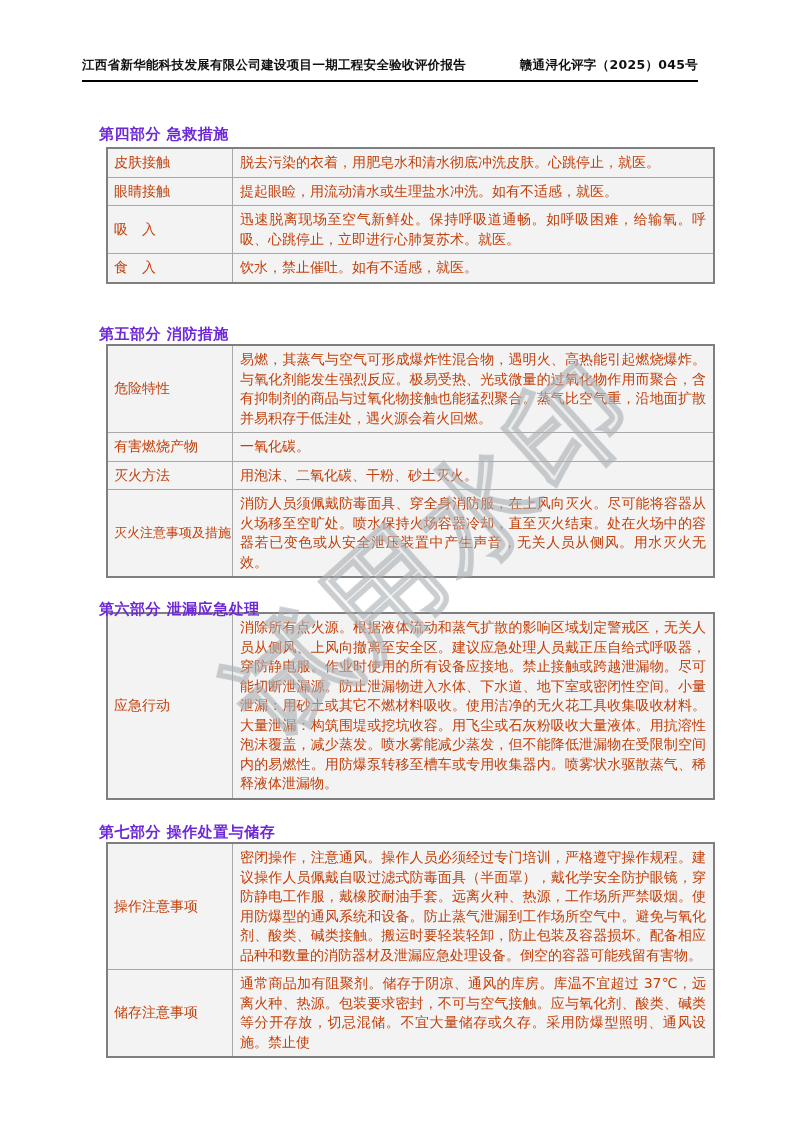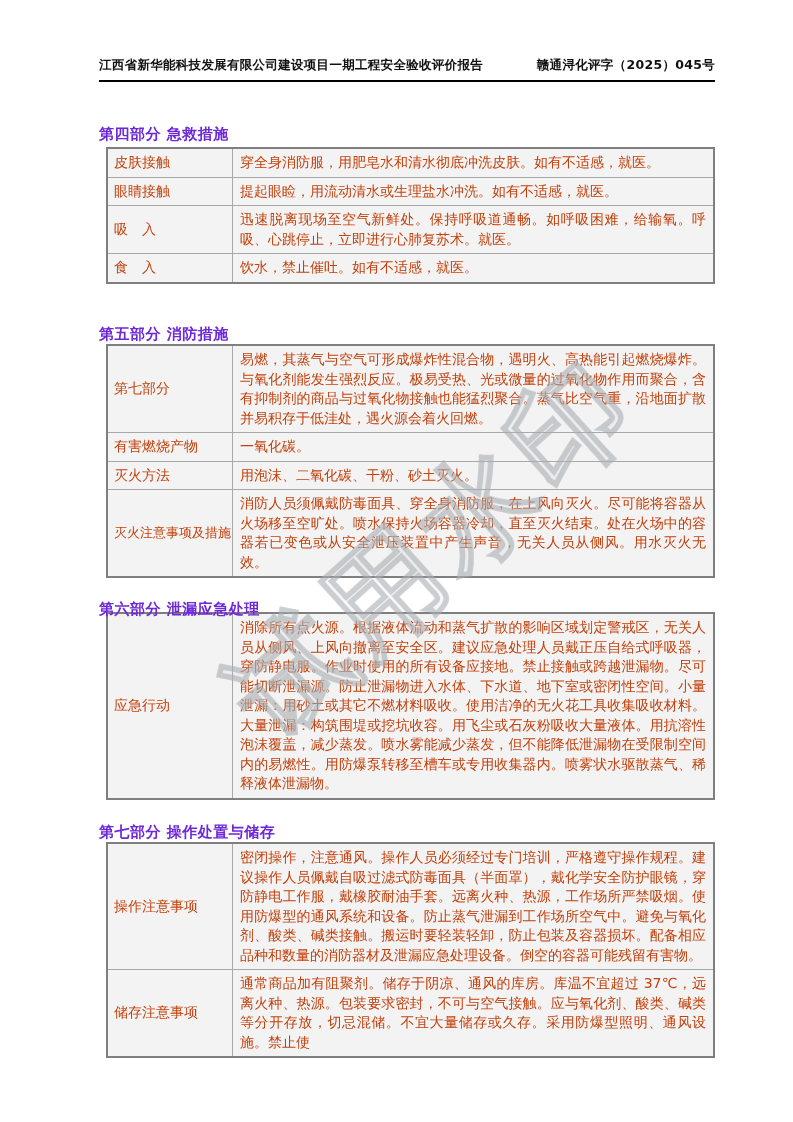--- a/index.html
+++ b/index.html
@@ -5,21 +5,21 @@
   html,body{margin:0;padding:0;background:#ffffff;}
   .page{
     position:relative;
     width:793px;height:1122px;
     background:#ffffff;
     font-family:"DejaVu Sans","Liberation Sans",sans-serif;
     color:#111;
     overflow:hidden;
   }
   .header{
-    position:absolute;top:57px;left:99px;width:616px;
+    position:absolute;top:57px;left:82px;width:616px;
     display:flex;justify-content:space-between;align-items:flex-end;
     font-size:12.5px;font-weight:bold;
     border-bottom:2px solid #000;
     padding-bottom:6px;
     letter-spacing:0.3px;
   }
   .header .hleft{white-space:nowrap;}
   .header .hright{white-space:nowrap;}
   .section-title{
     position:absolute;left:99px;
@@ -79,42 +79,42 @@
   <div class="header">
     <span class="hleft">江西省新华能科技发展有限公司建设项目一期工程安全验收评价报告</span>
     <span class="hright">赣通浔化评字（2025）045号</span>
   </div>
 
   <div class="section-title" style="top:125px">第四部分 急救措施</div>
   <table class="doc-table" style="top:147px">
     <tbody>
         <tr>
       <td class="lbl">皮肤接触</td>
-      <td class="cnt">穿全身消防服，用肥皂水和清水彻底冲洗皮肤。如有不适感，就医。</td>
+      <td class="cnt">脱去污染的衣着，用肥皂水和清水彻底冲洗皮肤。心跳停止，就医。</td>
     </tr>
     <tr>
       <td class="lbl">眼睛接触</td>
       <td class="cnt">提起眼睑，用流动清水或生理盐水冲洗。如有不适感，就医。</td>
     </tr>
     <tr>
       <td class="lbl">吸　入</td>
       <td class="cnt">迅速脱离现场至空气新鲜处。保持呼吸道通畅。如呼吸困难，给输氧。呼吸、心跳停止，立即进行心肺复苏术。就医。</td>
     </tr>
     <tr>
       <td class="lbl">食　入</td>
       <td class="cnt">饮水，禁止催吐。如有不适感，就医。</td>
     </tr>
   </tbody>
     </table>
 
   <div class="section-title" style="top:325px">第五部分 消防措施</div>
   <table class="doc-table" style="top:344px">
     <tbody>
         <tr>
-      <td class="lbl">第七部分</td>
+      <td class="lbl">危险特性</td>
       <td class="cnt">易燃，其蒸气与空气可形成爆炸性混合物，遇明火、高热能引起燃烧爆炸。与氧化剂能发生强烈反应。极易受热、光或微量的过氧化物作用而聚合，含有抑制剂的商品与过氧化物接触也能猛烈聚合。蒸气比空气重，沿地面扩散并易积存于低洼处，遇火源会着火回燃。</td>
     </tr>
     <tr>
       <td class="lbl">有害燃烧产物</td>
       <td class="cnt">一氧化碳。</td>
     </tr>
     <tr>
       <td class="lbl">灭火方法</td>
       <td class="cnt">用泡沫、二氧化碳、干粉、砂土灭火。</td>
     </tr>

